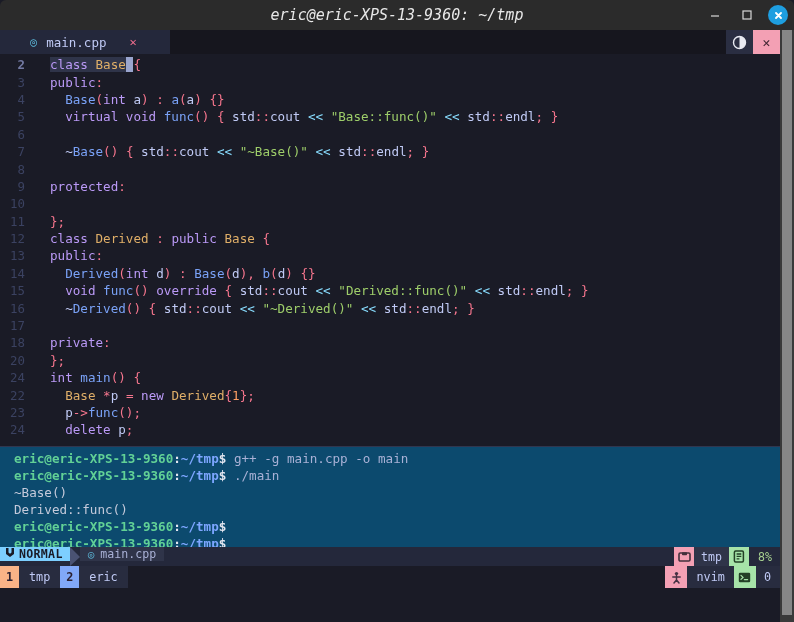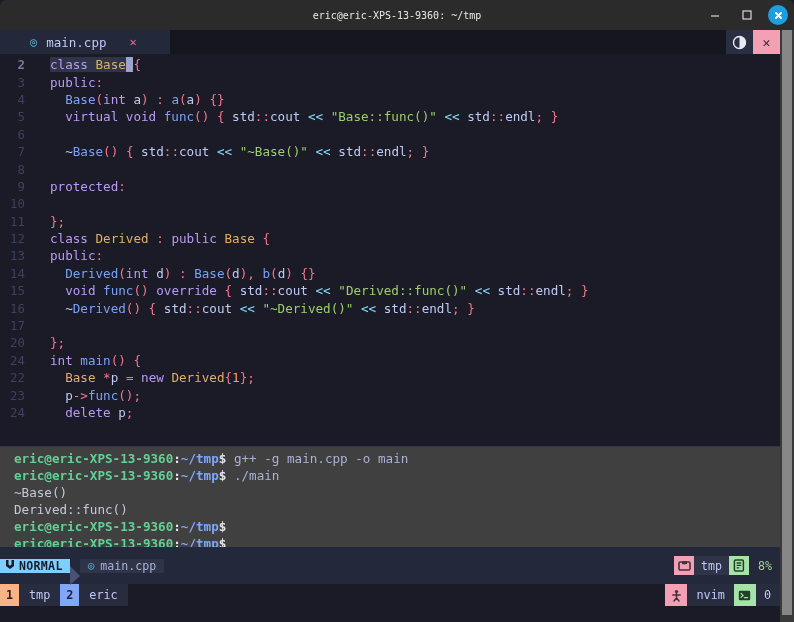--- a/index.html
+++ b/index.html
@@ -13,23 +13,24 @@
   #app { position: relative; width: 794px; height: 622px; background: #1a1b26; }
 
   
   .titlebar {
     height: 30px; background: #2b2b2b;
     display: flex; align-items: center; justify-content: center;
     position: relative;
     border-radius: 6px 6px 0 0;
   }
   .titlebar-text {
-    color: #e8e8e8; font-size: 10px;
+    color: #e8e8e8; font-size: 15px;
     font-family: "DejaVu Sans Mono", monospace;
     letter-spacing: 0px;
+    font-style: italic;
   }
   .win-btns {
     position: absolute; right: 6px; top: 0; height: 30px;
     display: flex; align-items: center; gap: 10px;
   }
   .win-btn {
     width: 22px; height: 22px; display: flex;
     align-items: center; justify-content: center;
     color: #d8d8d8; font-size: 12px;
   }
@@ -96,38 +97,38 @@
   .ns   { color: #c0caf5; }   
   .num  { color: #ff9e64; }
   .sel  { background: #2f3449; }
   .curs { background: #9aa5ce; color: #1a1b26; }
 
   
   .splitline { height: 1px; background: #30364f; }
 
   
   .term {
-    background: #404040; height: 100px;
+    background: #0c4a6e; height: 100px;
     padding: 4px 8px 0 14px; overflow: hidden;
   }
   .tline {
     height: 17px; font-size: 12.6px; white-space: pre;
     font-family: "DejaVu Sans Mono", monospace; color: #c0caf5;
   }
   .p-user { color: #62d196; font-weight: bold; }
   .p-colon { color: #e4e6f0; font-weight: bold; }
   .p-path { color: #7da6ff; font-weight: bold; }
   .p-dollar { color: #e4e6f0; font-weight: bold; }
   .p-cmd { color: #a9b1d6; }
   .p-out { color: #c5cadb; }
 
   
   .statusline {
-    height: 37px; background: #24283b;
-    display: flex; align-items: center; font-size: 11.6px;
+    height: 19px; background: #24283b;
+    display: flex; align-items: flex-start; font-size: 11.6px;
   }
   .sl-mode {
     background: #7dcfff; color: #1a1b26; font-weight: bold;
     display: flex; align-items: center; gap: 4px;
     padding: 0 7px 0 5px; letter-spacing: 0.3px;
   }
   .sl-arrow {
     width: 10px; background: #24283b; position: relative;
   }
   .sl-arrow::before {
@@ -328,20 +329,24 @@
     <div class="cline">
       <span class="lnum">16</span>
       <span class="ctext">  <span class="var">~</span><span class="fn">Derived</span><span class="par">()</span> <span class="pun">{</span> <span class="ns">std</span><span class="pun">::</span><span class="ns">cout</span> <span class="op">&lt;&lt;</span> <span class="str">"~Derived()"</span> <span class="op">&lt;&lt;</span> <span class="ns">std</span><span class="pun">::</span><span class="ns">endl</span><span class="pun">;</span> <span class="pun">}</span></span>
     </div>
 
     <div class="cline">
       <span class="lnum">17</span>
       <span class="ctext"> </span>
     </div>
 
+    <div class="cline">
+      <span class="lnum">18</span>
+      <span class="ctext"><span class="kw">private</span><span class="pun">:</span></span>
+    </div>
 
 
     <div class="cline">
       <span class="lnum">20</span>
       <span class="ctext"><span class="pun">};</span></span>
     </div>
 
     <div class="cline">
       <span class="lnum">24</span>
       <span class="ctext"><span class="kw">int</span> <span class="fn">main</span><span class="par">()</span> <span class="pun">{</span></span>

